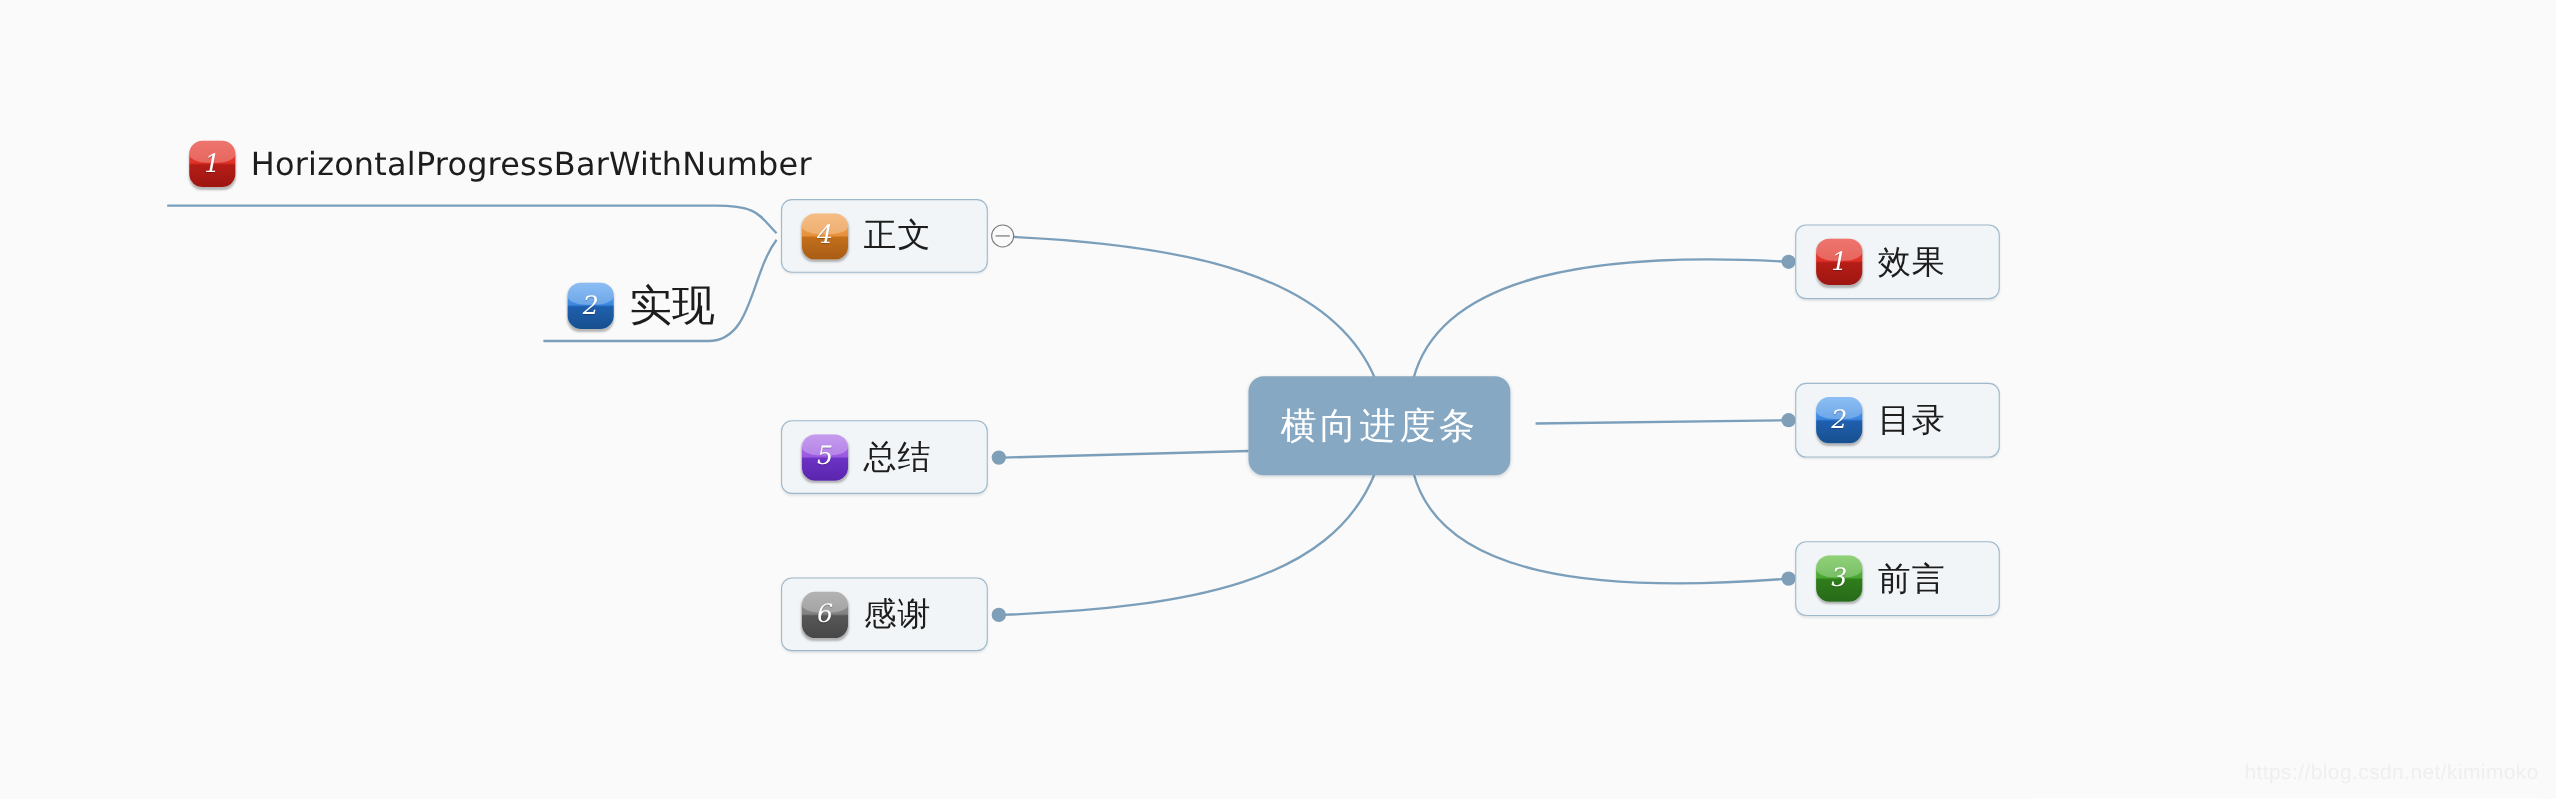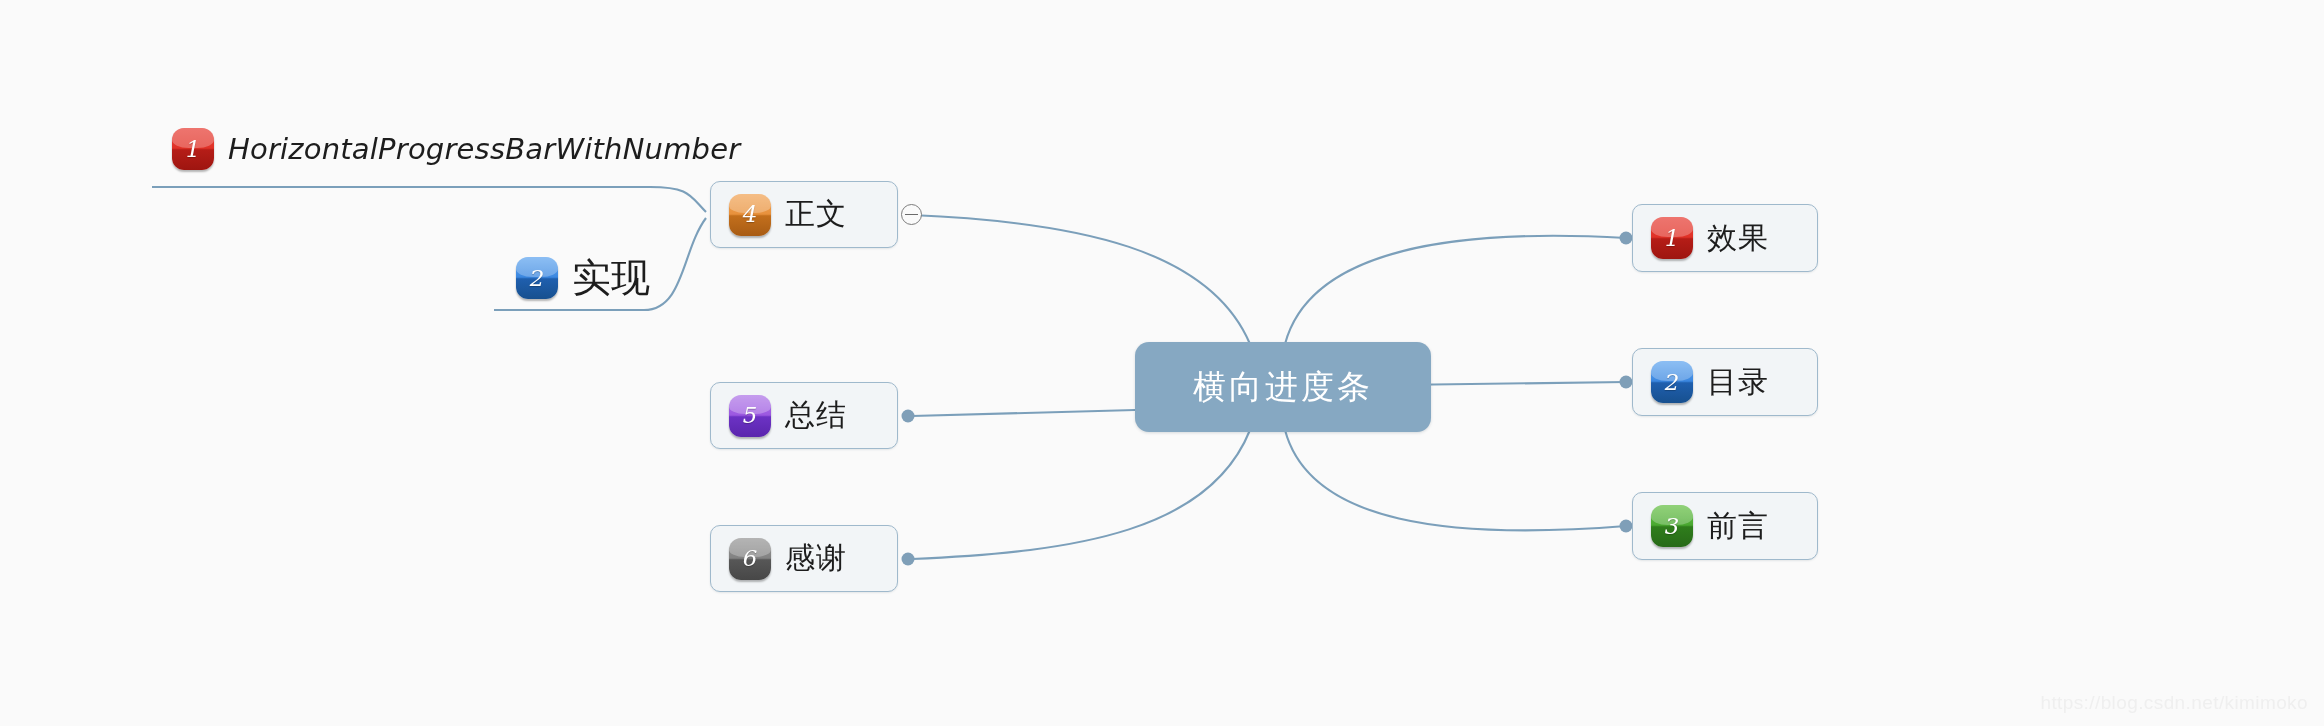--- a/index.html
+++ b/index.html
@@ -112,21 +112,20 @@
   .uitem .label {
     font-size: 39px;
     color: #1d1d1d;
     white-space: nowrap;
     margin-left: 14px;
     font-family: "DejaVu Sans", "Liberation Sans", sans-serif;
   }
   .uitem .label.latin {
     font-size: 29px;
     letter-spacing: .2px;
-    font-style: italic;
   }
 
   
   #collapse-toggle {
     position: absolute;
     width: 21px;
     height: 21px;
     border: 1.5px solid #7c7c7c;
     border-radius: 50%;
     background: #fafafa;
@@ -182,21 +181,21 @@
 
     <g fill="#7f9fb8">
       <circle cx="1626" cy="238" r="6.5"></circle>
       <circle cx="1626" cy="382" r="6.5"></circle>
       <circle cx="1626" cy="526" r="6.5"></circle>
       <circle cx="908" cy="416" r="6.5"></circle>
       <circle cx="908" cy="559" r="6.5"></circle>
     </g>
   </svg>
 
-  <div id="root-node" style="left:1135px; top:342px; width:296px; height:90px;">
+  <div id="root-node" style="left:1135px; top:342px; width:238px; height:90px;">
     <span class="root-label">横向进度条</span>
   </div>
 
   <div class="node" style="left:1632px; top:204px; width:186px; height:68px;">
     <span class="badge red">
       <span class="num">1</span>
     </span>
     <span class="label">效果</span>
   </div>
 

